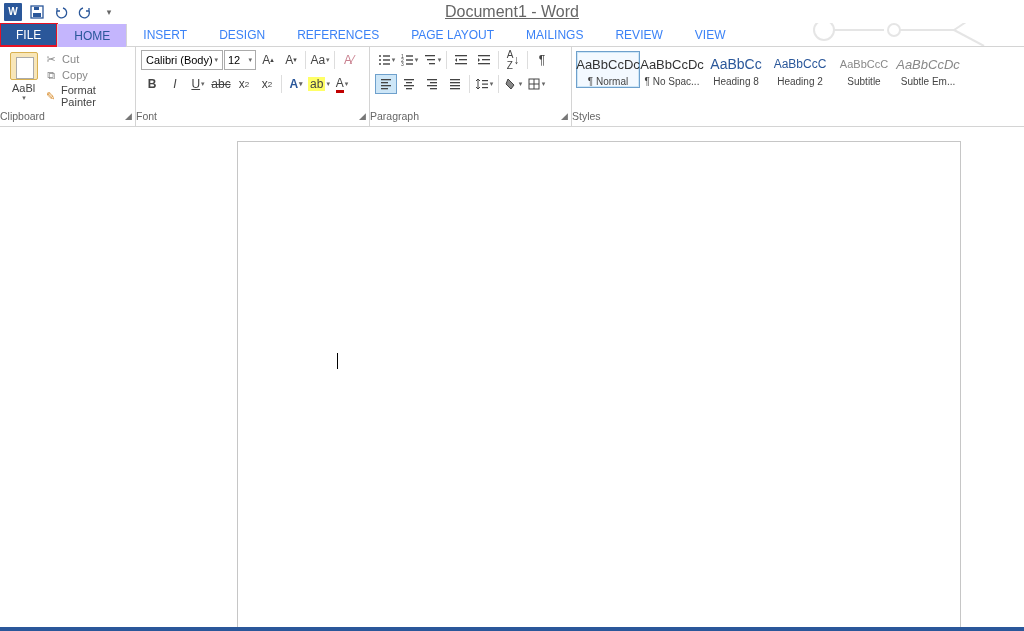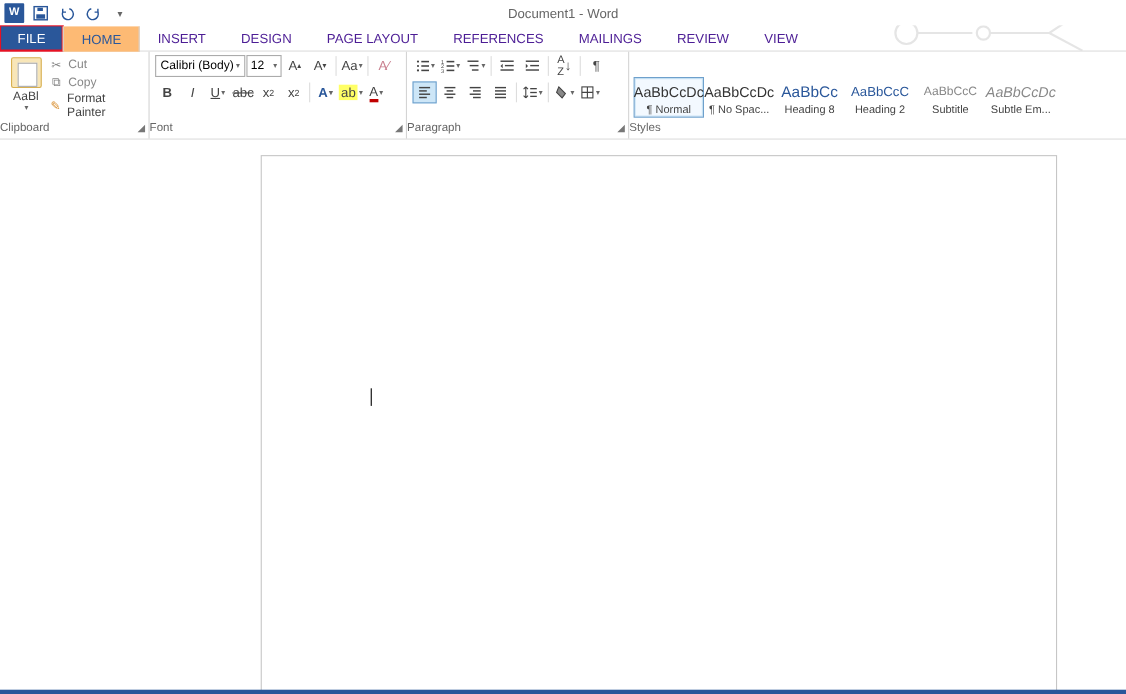--- a/index.html
+++ b/index.html
@@ -3,27 +3,27 @@
 <meta charset="utf-8">
 <style>
   * { box-sizing: border-box; margin: 0; padding: 0; }
   body { font-family: "Segoe UI", Tahoma, sans-serif; font-size: 12px; background: #fff; width: 1024px; height: 631px; overflow: hidden; position: relative; }
   
   
   .titlebar { height: 23px; background: #fff; display: flex; align-items: center; position: relative; }
   .qa { display: flex; align-items: center; gap: 2px; padding-left: 2px; }
   .qa-item { width: 22px; height: 20px; display: flex; align-items: center; justify-content: center; color: #2a579a; cursor: default; }
   .word-icon { background: #2a579a; color: #fff; width: 18px; height: 18px; display:flex; align-items:center; justify-content:center; font-weight:bold; font-size:10px; border-radius:1px; }
-  .doc-title { position: absolute; left: 50%; transform: translateX(-50%); color: #666; font-size: 12px; }
+  .doc-title { position: absolute; left: 50%; transform: translateX(-50%); color: #666; font-size: 16px; text-decoration: underline; }
   
   
   .tabs { height: 24px; display: flex; align-items: stretch; border-bottom: 1px solid #d4d4d4; }
-  .tab { padding: 0 16px; display: flex; align-items: center; font-size: 12px; color: #4c1d95; cursor: default; }
+  .tab { padding: 0 16px; display: flex; align-items: center; font-size: 12px; color: #3b82f6; cursor: default; }
   .tab.file { background: #2a579a; color: #fff; outline: 2px solid #e81123; outline-offset: -1px; }
-  .tab.active { color: #2a579a; border-left:1px solid #d4d4d4; border-right:1px solid #d4d4d4; background:#fdba74; position:relative; top:1px;text-align:center;}
+  .tab.active { color: #2a579a; border-left:1px solid #d4d4d4; border-right:1px solid #d4d4d4; background:#c4b5fd; position:relative; top:1px;text-align:center;}
   
   
   .ribbon { height: 80px; display: flex; border-bottom: 1px solid #d4d4d4; background:#fff;}
   .group { border-right: 1px solid #d4d4d4; display: flex; flex-direction: column; }
   .group-content { flex: 1; display: flex; padding: 3px 5px 0 5px; }
   .group-label { height: 16px; font-size: 10.5px; color: #666; position:relative;}
   .dlglauncher { position:absolute; right:3px; top:1px; font-size:9px; color:#777; cursor:default;}
   
   
   .paste-btn { display:flex; flex-direction:column; align-items:center; width:40px; cursor:default; color:#444;}
@@ -43,21 +43,21 @@
   .rbtn svg{width:14px;height:14px;}
   .sep{width:1px; height:18px; background:#ddd; margin:0 2px;}
   .dd-arrow{font-size:7px; color:#666; margin-left:1px;}
   
   
   .para-rows{display:flex; flex-direction:column; gap:4px;}
   .para-row{display:flex; align-items:center; gap:1px;}
   .rbtn.selected{background:#cde6f7; border:1px solid #6ea0cc;}
   
   
-  .styles-gallery{display:flex; align-items:flex-end; height:56px; margin-top:2px;}
+  .styles-gallery{display:flex; align-items:flex-start; height:56px; margin-top:2px;}
   .style-item{width:64px; border:1px solid transparent; display:flex; flex-direction:column; align-items:center; justify-content:center; cursor:default; padding:0 2px;}
   .style-item.sel{border:1px solid #6ea0cc; background:#f3f9ff; box-shadow: inset 0 0 0 1px #cde6f7;}
   .style-preview{font-size:13px; color:#333; height:24px; display:flex; align-items:center;}
   .style-preview.h1{color:#2a579a; font-size:14px;}
   .style-preview.h2{color:#2a579a; font-size:12px;}
   .style-preview.title{color:#2b2b2b; font-size:22px; font-weight:300;}
   .style-preview.subtitle{color:#888; font-size:11px;}
   .style-preview.em{color:#888; font-style:italic;}
   .style-name{font-size:10px; color:#444; text-align:center; white-space:nowrap; overflow:hidden; text-overflow:ellipsis; width:100%;}
   
@@ -116,22 +116,22 @@
     <div class="qa-item" style="font-size:9px;color:#666;">▾</div>
   </div>
   <div class="doc-title">Document1 - Word</div>
 </div>
 
 <div class="tabs">
   <div class="tab file">FILE</div>
   <div class="tab active">HOME</div>
   <div class="tab">INSERT</div>
   <div class="tab">DESIGN</div>
+  <div class="tab">REFERENCES</div>
   <div class="tab">PAGE LAYOUT</div>
-  <div class="tab">REFERENCES</div>
   <div class="tab">MAILINGS</div>
   <div class="tab">REVIEW</div>
   <div class="tab">VIEW</div>
 </div>
 
 <div class="ribbon">
 
   <div class="group" style="width:136px;">
     <div class="group-content">
       <div class="paste-btn">

